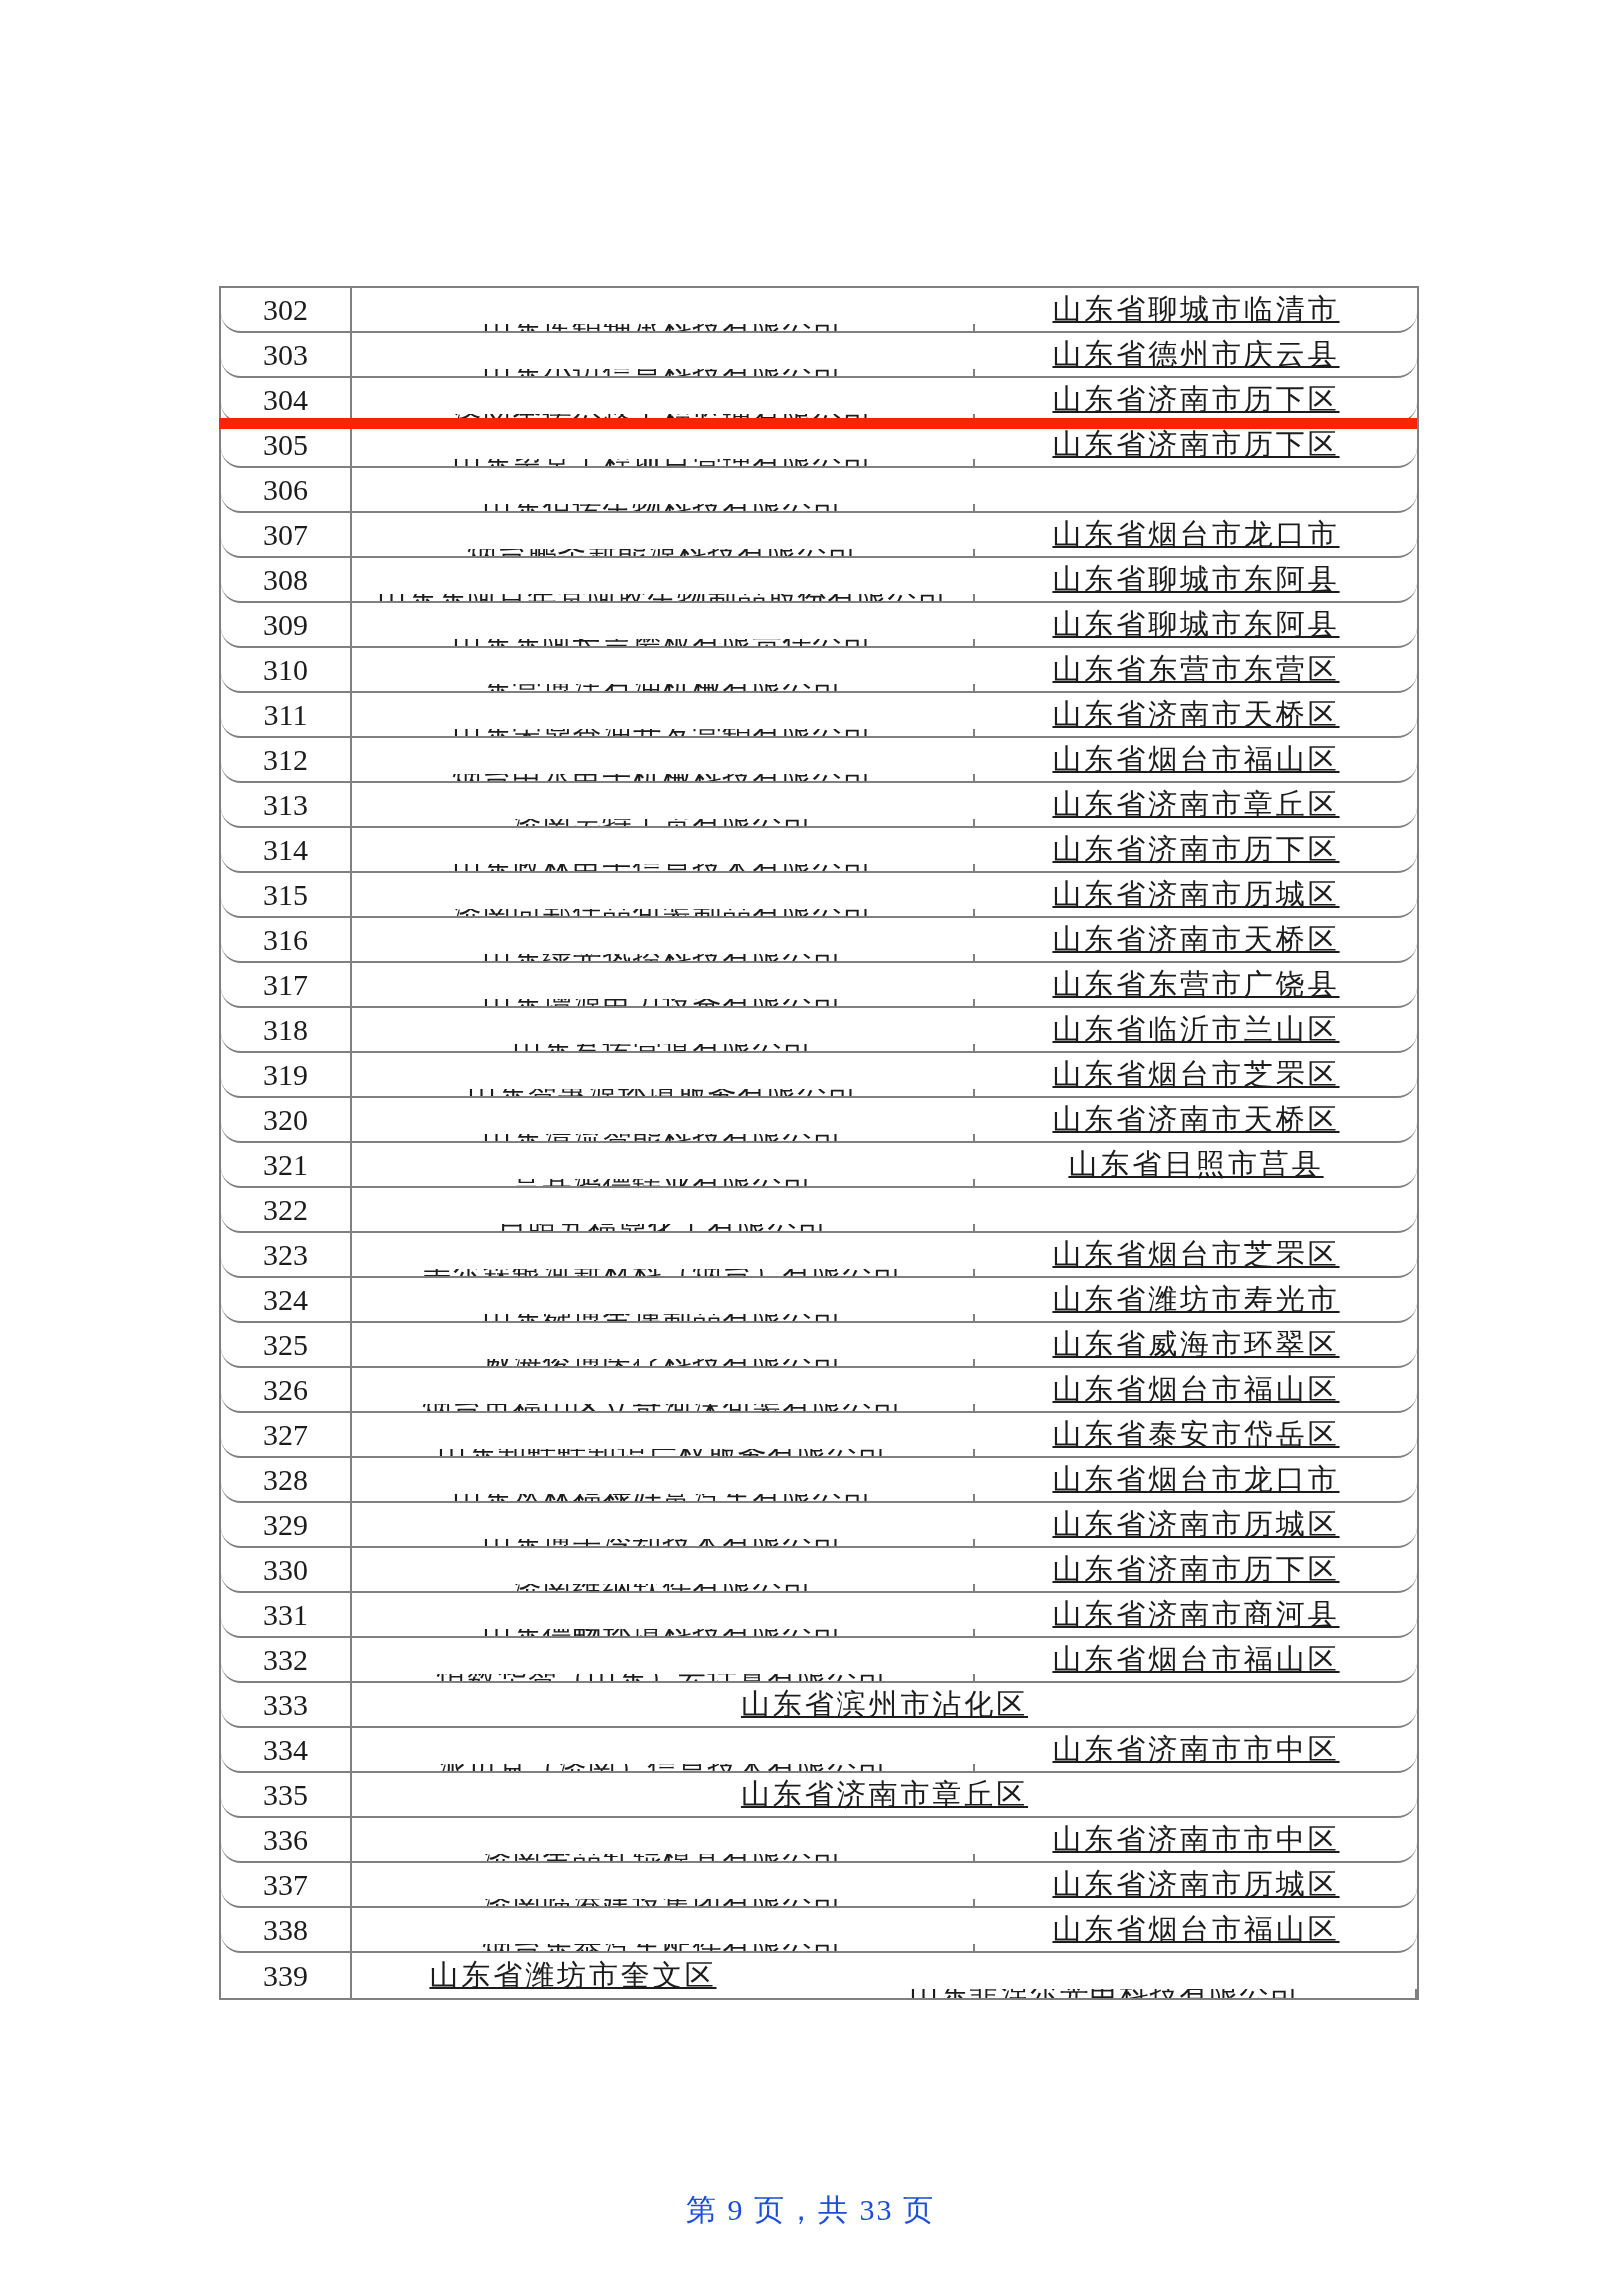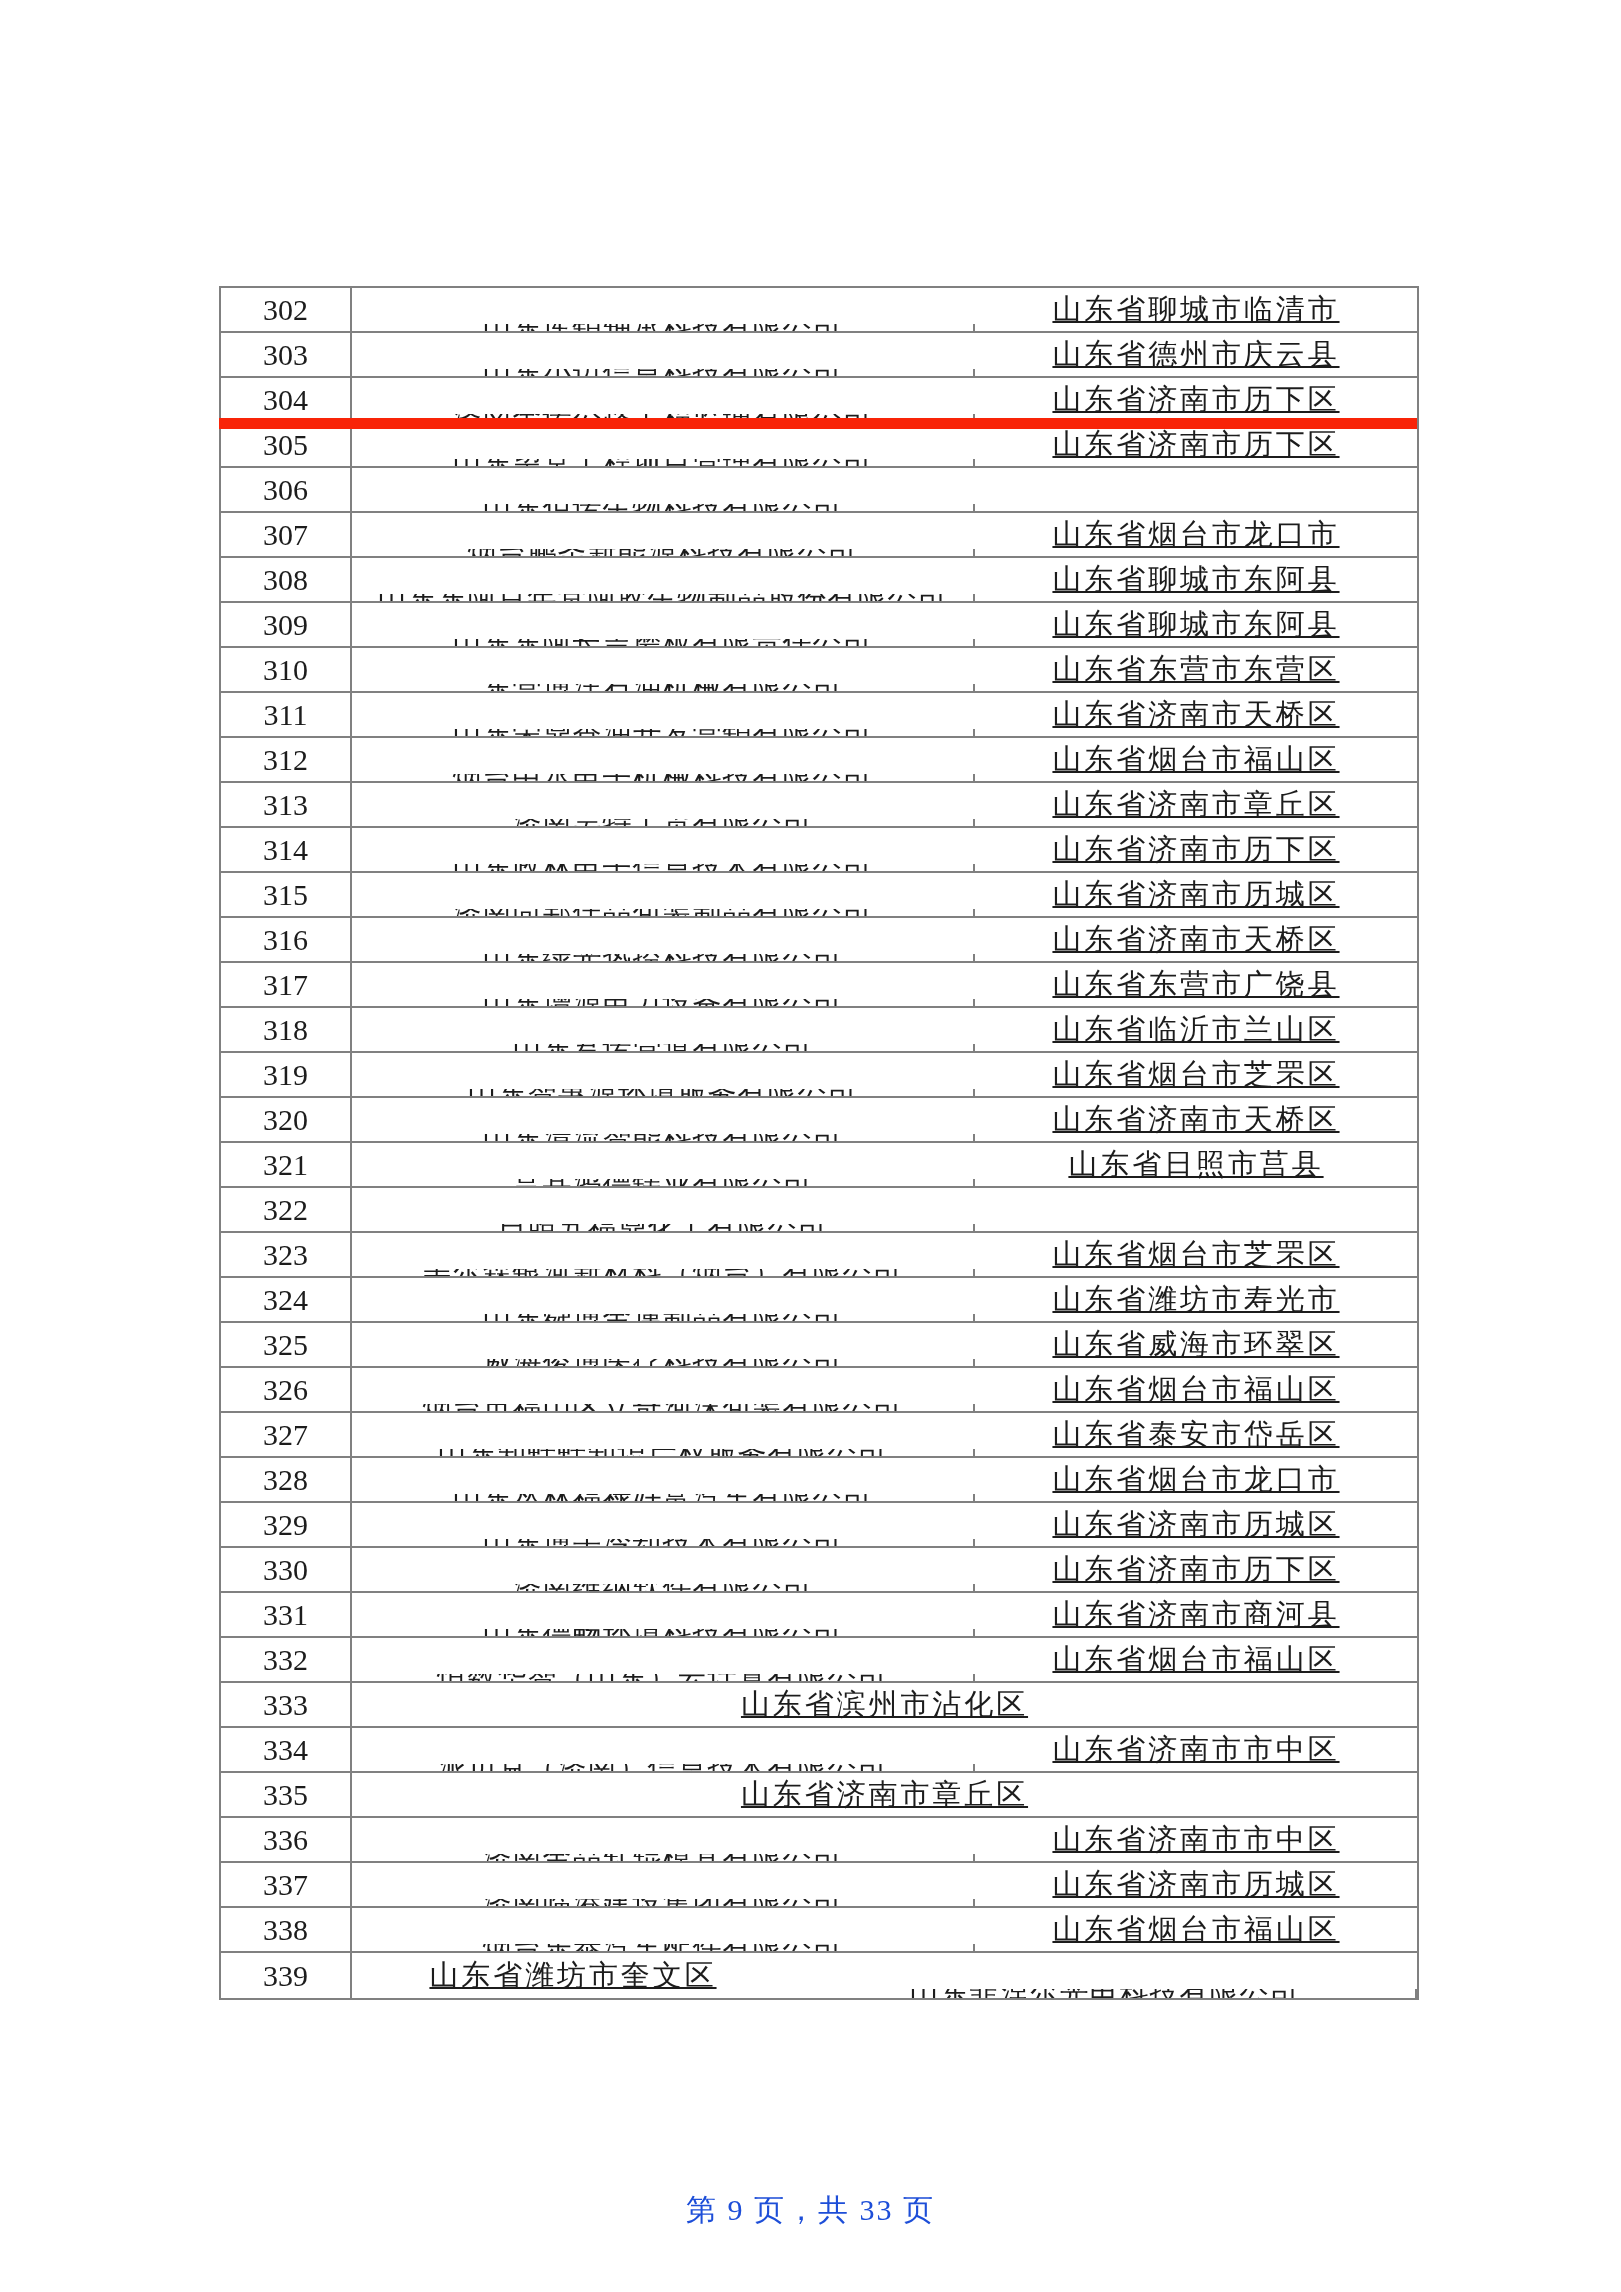--- a/index.html
+++ b/index.html
@@ -21,20 +21,21 @@
     width: 1200px;
     box-sizing: border-box;
     border: 2.9px solid #808080;
     background: #ffffff;
   }
   .t-row {
     display: flex;
     height: 45px;
     box-sizing: border-box;
     border-bottom: 2.9px solid #808080;
+    border-radius: 20px;
   }
   .t-row:last-child {
     border-bottom: none;
   }
   .t-cell {
     display: flex;
     align-items: center;
     justify-content: center;
     box-sizing: border-box;
     font-size: 29px;

